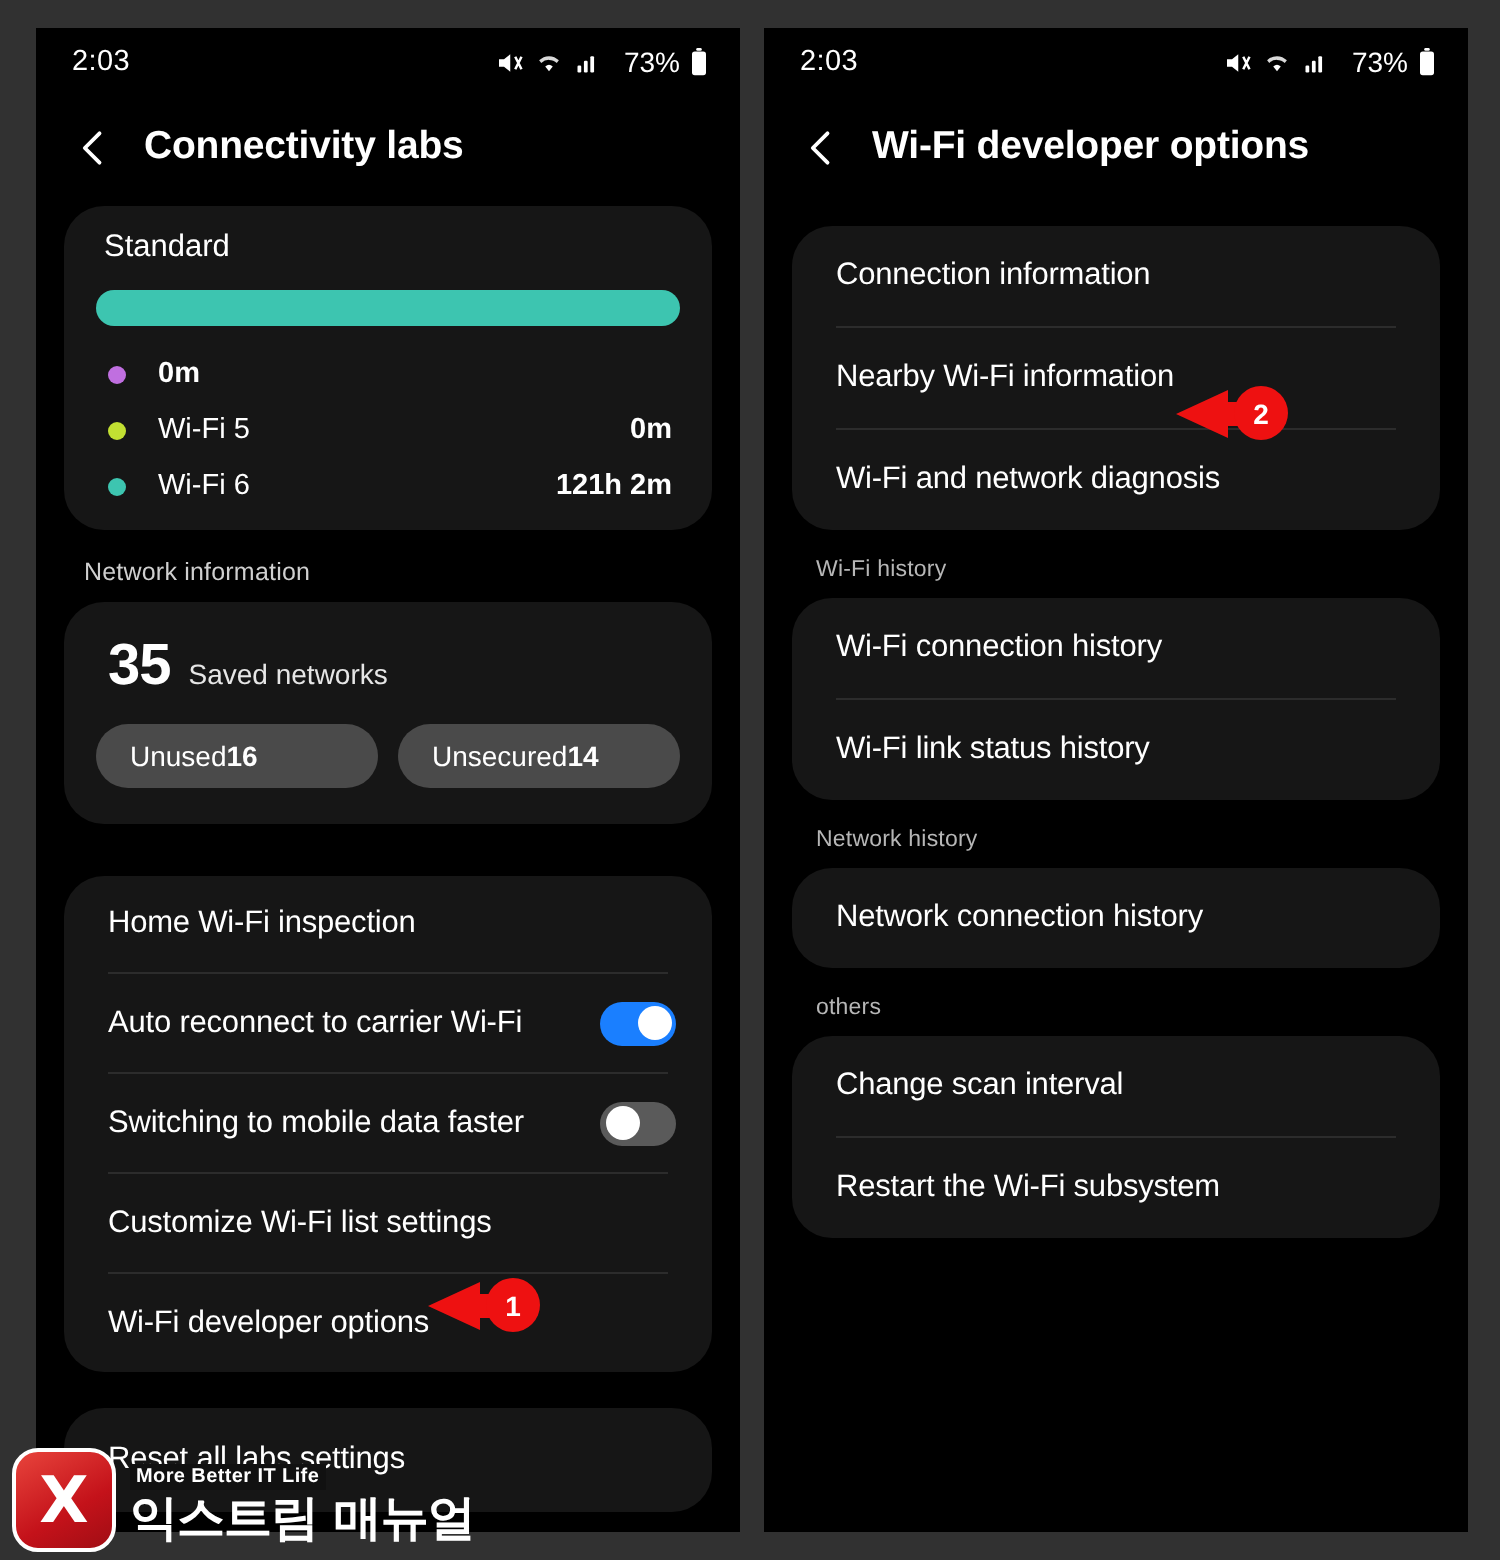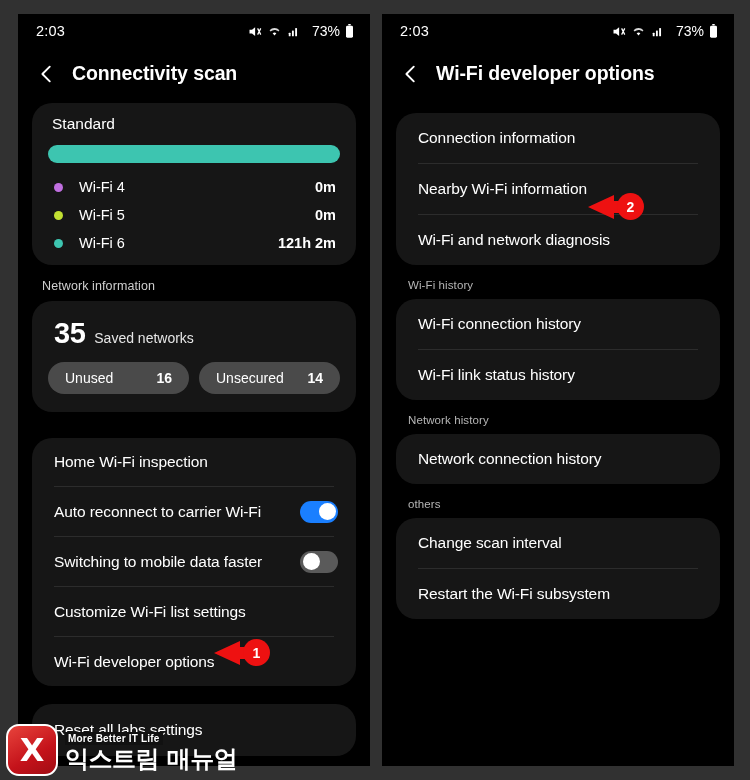--- a/index.html
+++ b/index.html
@@ -55,21 +55,21 @@
   .wifi-name { color:#fff; font-size:14.5px; flex:1; }
   .wifi-val { color:#fff; font-size:14.5px; font-weight:bold; }
 
   
   .ni-head { display:flex; align-items:baseline; padding:16px 0 0 22px; }
   .ni-num { color:#fff; font-size:29px; font-weight:bold; letter-spacing:-.5px; }
   .ni-lbl { color:#e6e6e6; font-size:14px; margin-left:9px; }
   .chips { display:flex; gap:10px; padding:12px 16px 18px; }
   .chip {
     flex:1; background:#4a4a4a; border-radius:17px; height:32px;
-    display:flex; align-items:center; justify-content:space-between;
+    display:flex; align-items:center; justify-content:flex-start;
     padding:0 17px;
   }
   .chip-l { color:#fff; font-size:14px; }
   .chip-n { color:#fff; font-size:14px; font-weight:bold; }
 
   
   .row {
     position:relative; display:flex; align-items:center;
     min-height:46px; padding:0 18px 0 22px;justify-content:center;
   }
@@ -158,32 +158,31 @@
           <rect x="4" y="0" width="4" height="2" rx="1"></rect>
           <rect x="1" y="2.5" width="10" height="17" rx="2"></rect>
         </svg>
       </div>
     </div>
 
     <div class="appbar">
       <svg class="backchev" viewBox="0 0 24 24" fill="none" stroke="#fff" stroke-width="2.1" stroke-linecap="round" stroke-linejoin="round">
         <polyline points="15,4 7,12 15,20"></polyline>
       </svg>
-      <div class="apptitle">Connectivity scan</div>
+      <div class="apptitle">Connectivity labs</div>
     </div>
 
     <div class="card">
       <div class="std-title">Standard</div>
       <div class="bar-wrap">
         <div class="bar" style="background:#3dc5b0;"></div>
       </div>
 
       <div class="wifi-row">
         <span class="dot" style="background:#c06fe0;"></span>
-        <span class="wifi-name">Wi-Fi 4</span>
         <span class="wifi-val">0m</span>
       </div>
       <div class="wifi-row">
         <span class="dot" style="background:#c2e032;"></span>
         <span class="wifi-name">Wi-Fi 5</span>
         <span class="wifi-val">0m</span>
       </div>
       <div class="wifi-row" style="padding-bottom:14px;">
         <span class="dot" style="background:#3dc5b0;"></span>
         <span class="wifi-name">Wi-Fi 6</span>

